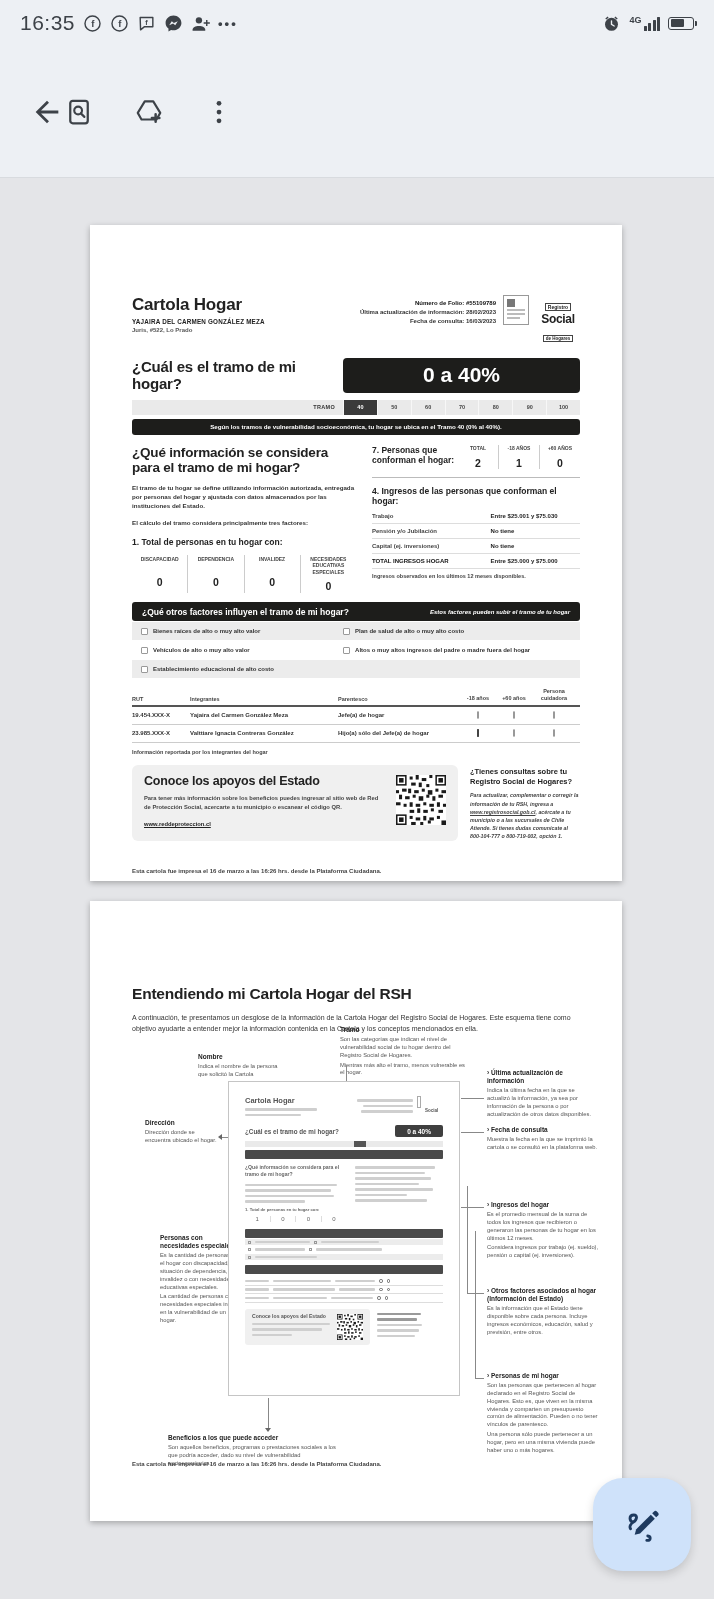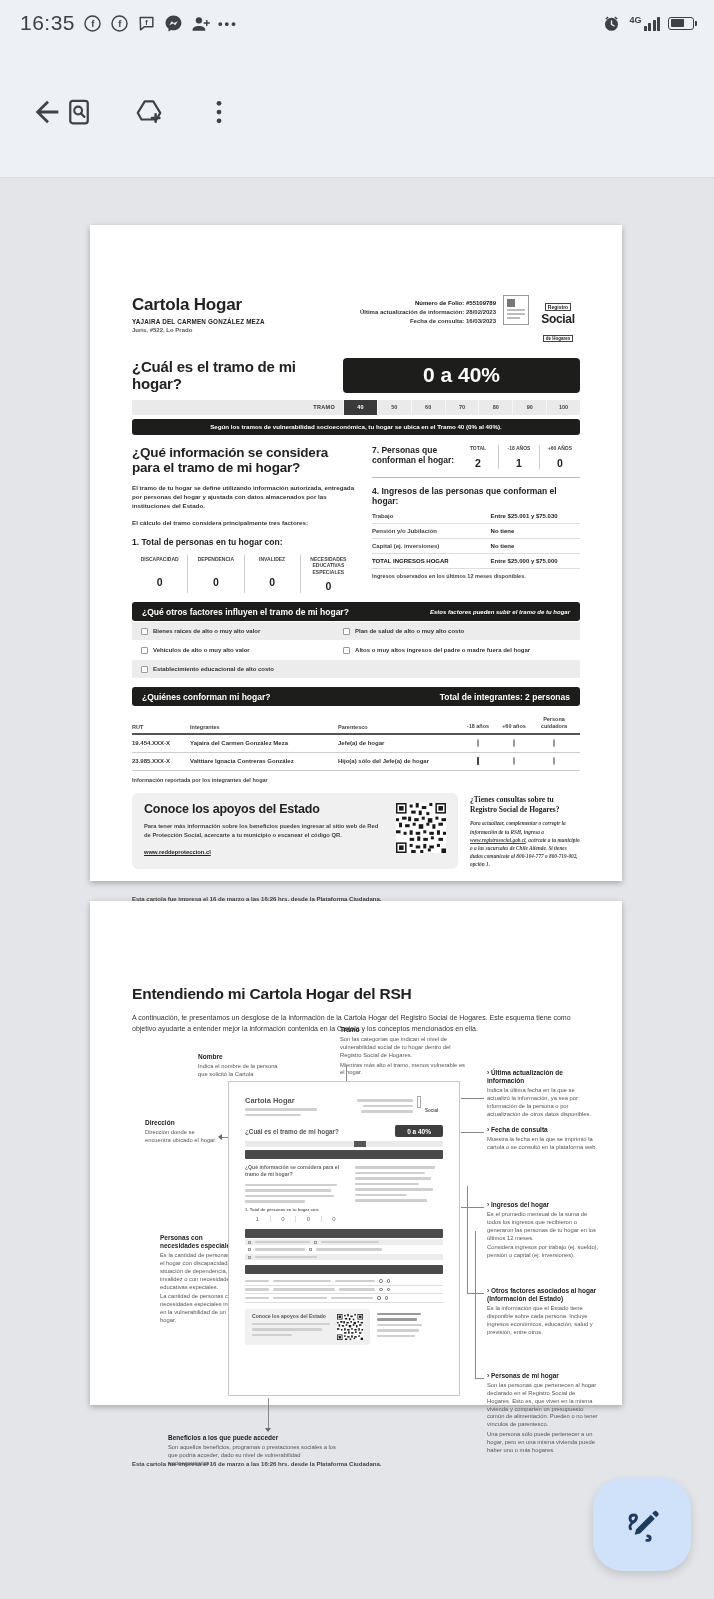--- a/index.html
+++ b/index.html
@@ -28,21 +28,21 @@
   .app-bar{position:absolute;top:46px;left:0;right:0;height:132px;background:#edf0f4;
     border-bottom:1px solid #d8dbdf;display:flex;align-items:center;padding:0 30px;}
   .ab-back{width:34px;height:34px;flex:0 0 auto;cursor:pointer;}
   .ab-title{flex:1;margin-left:34px;font-size:35px;color:#2e3237;white-space:nowrap;overflow:hidden;}
   .ab-actions{display:flex;align-items:center;gap:40px;}
   .ab-ico{width:30px;height:30px;display:block;cursor:pointer;}
   
   .viewer{position:absolute;top:179px;left:0;right:0;bottom:0;background:#e4e5e8;}
   .page{position:absolute;left:90px;width:532px;background:#fff;box-shadow:0 2px 6px rgba(0,0,0,.28);}
   .page1{top:46px;height:656px;padding:0 42px;}
-  .page2{top:722px;height:504px;}
+  .page2{top:722px;height:620px;}
   
   .d-head{display:flex;justify-content:space-between;padding-top:70px;}
   .d-title{font-size:17px;font-weight:bold;letter-spacing:-.2px;}
   .d-name{font-size:6.3px;font-weight:bold;margin-top:3px;letter-spacing:.2px;}
   .d-addr{font-size:6px;color:#555;font-weight:bold;margin-top:2px;}
   .d-meta{display:flex;gap:7px;align-items:flex-start;}
   .d-meta-lines{text-align:right;padding-top:4px;}
   .d-meta-lines div{font-size:6px;font-weight:bold;color:#333;line-height:1.5;}
   .d-meta-lines .folio{color:#111;}
   .gov-box{width:26px;height:30px;border:1px solid #999;display:flex;flex-direction:column;gap:2px;padding:3px;}
@@ -107,21 +107,21 @@
   .c-chk{width:36px;text-align:center;line-height:1.2;}
   .c-chk .cb{margin:0 auto;}
   .mt-note{font-size:5.5px;font-weight:bold;color:#444;margin-top:6px;}
   .support{display:flex;gap:12px;margin-top:10px;}
   .sup-box{width:326px;background:#f0f0f0;border-radius:6px;padding:9px 12px;display:flex;gap:12px;}
   .sup-left{flex:1;}
   .sup-h{font-size:12.5px;font-weight:bold;letter-spacing:-.2px;}
   .sup-p{font-size:5.8px;font-weight:bold;color:#444;line-height:1.55;margin-top:6px;}
   .sup-link{font-size:5.8px;font-weight:bold;color:#222;text-decoration:underline;display:inline-block;margin-top:2px;cursor:pointer;}
   .qr{flex:0 0 auto;margin-top:1px;}
-  .aside{flex:1;padding-top:2px;font-family:Liberation Serif, serif;}
+  .aside{flex:1;padding-top:2px;}
   .aside-h{font-size:7.5px;font-weight:bold;line-height:1.3;}
   .aside-p{font-size:5.3px;font-style:italic;font-weight:bold;color:#444;line-height:1.55;margin-top:5px;}
   .aside-p .u{text-decoration:underline;cursor:pointer;}
   .d-footer{font-size:6px;font-weight:bold;color:#444;margin-top:27px;}
   
   .p2-title{font-size:15.5px;font-weight:bold;margin:84px 42px 0;letter-spacing:-.2px;}
   .p2-intro{font-size:7px;color:#333;margin:10px 42px 0;line-height:1.55;}
   .diagram{position:absolute;left:0;top:125px;right:0;height:470px;}
   .ann{position:absolute;}
   .ann-title{font-size:6.5px;font-weight:bold;color:#222;line-height:1.25;}
@@ -440,24 +440,20 @@
           <span>Altos o muy altos ingresos del padre o madre fuera del hogar</span>
         </span>
     </div>
     <div class="cr odd">
       <span class="ci left">
           <span class="cb"></span>
           <span>Establecimiento educacional de alto costo</span>
         </span>
     </div>
 
-    <div class="black-bar">
-      <span class="bb-title">¿Quiénes conforman mi hogar?</span>
-      <span class="bb-title">Total de integrantes: 2 personas</span>
-    </div>
     <div class="mt-head">
       <span class="c-rut">RUT</span>
       <span class="c-name">Integrantes</span>
       <span class="c-rel">Parentesco</span>
       <span class="c-chk">-18 años</span>
       <span class="c-chk">+60 años</span>
       <span class="c-chk" style="width:44px">Persona cuidadora</span>
     </div>
     <div class="mt-row">
       <span class="c-rut">19.454.XXX-X</span>

